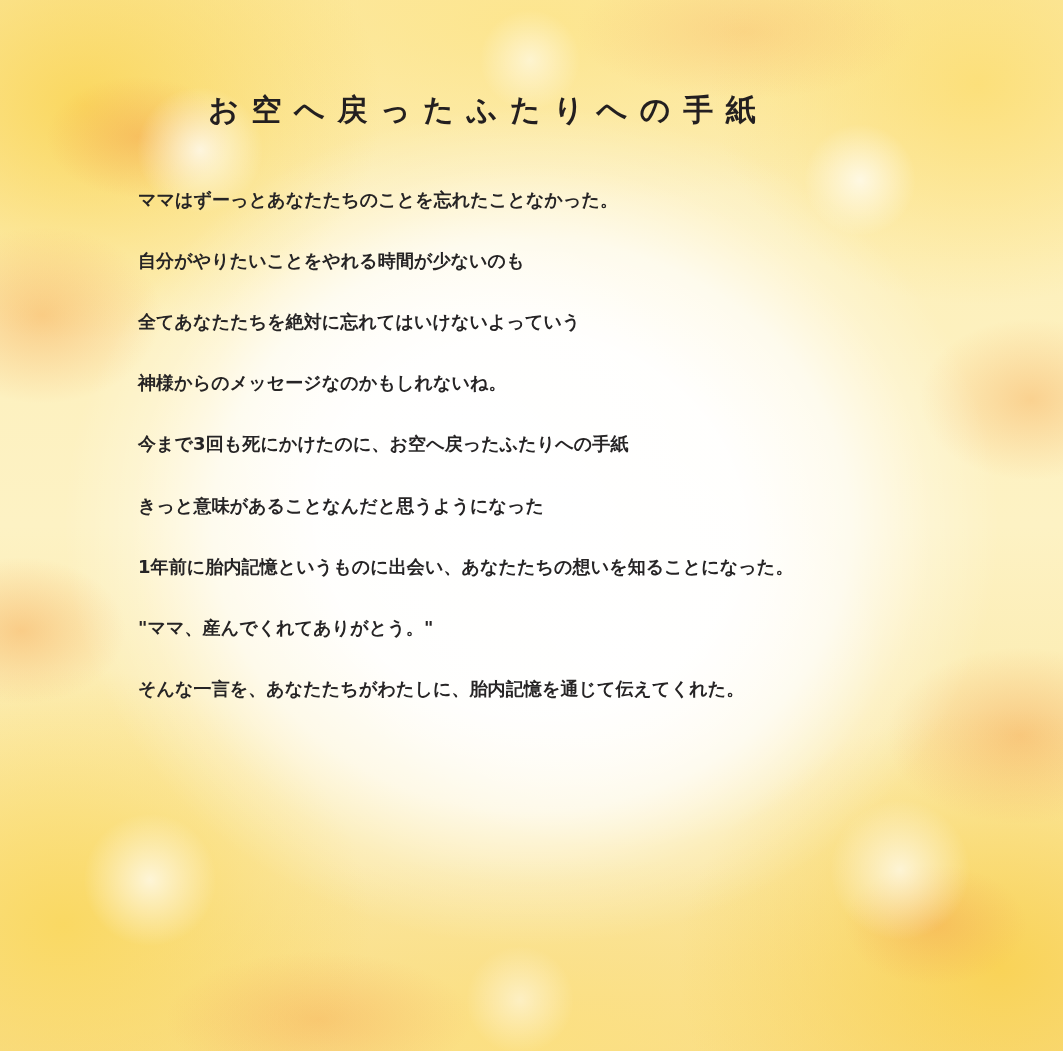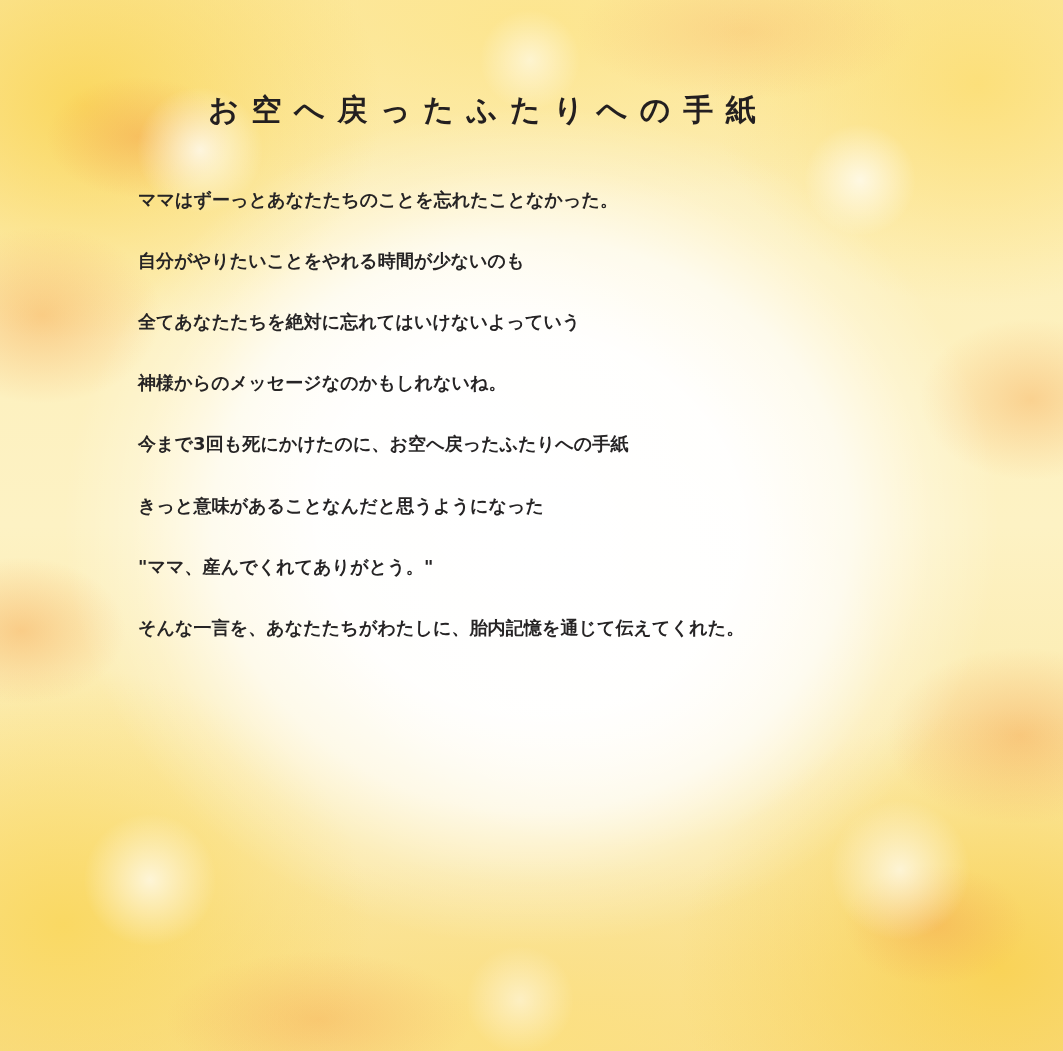--- a/index.html
+++ b/index.html
@@ -119,17 +119,18 @@
   <div class="content">
     <h1 class="letter-title">お空へ戻ったふたりへの手紙</h1>
 
     <ul class="letter-body">
       <li>ママはずーっとあなたたちのことを忘れたことなかった。</li>
       <li>自分がやりたいことをやれる時間が少ないのも</li>
       <li>全てあなたたちを絶対に忘れてはいけないよっていう</li>
       <li>神様からのメッセージなのかもしれないね。</li>
       <li>今まで3回も死にかけたのに、お空へ戻ったふたりへの手紙</li>
       <li>きっと意味があることなんだと思うようになった</li>
+      <li>1年前に胎内記憶というものに出会い、あなたたちの想いを知ることになった。</li>
       <li>"ママ、産んでくれてありがとう。"</li>
       <li>そんな一言を、あなたたちがわたしに、胎内記憶を通じて伝えてくれた。</li>
     </ul>
   </div>
 </div>
 
 </body></html>

